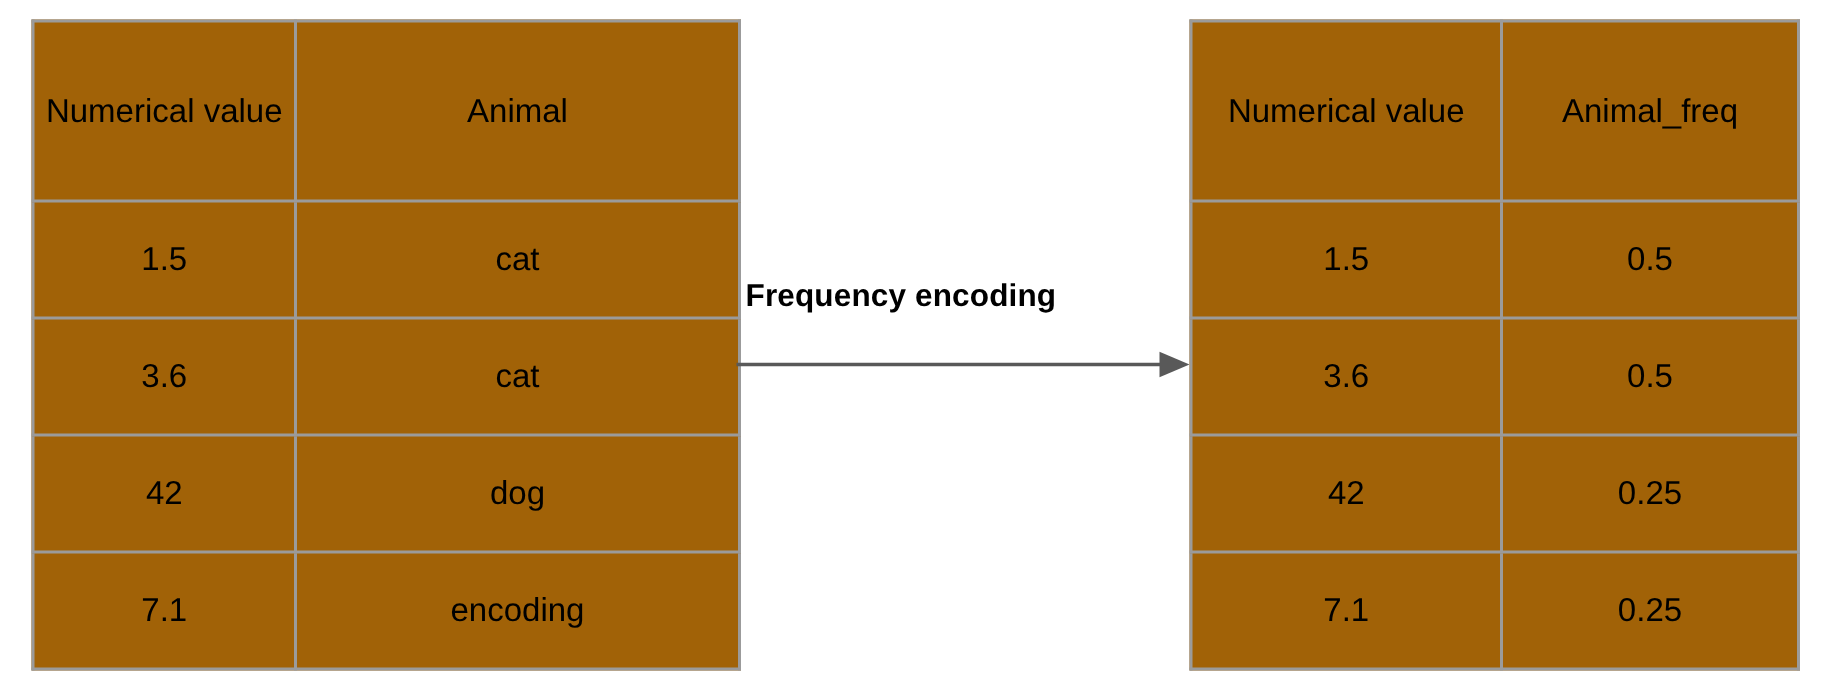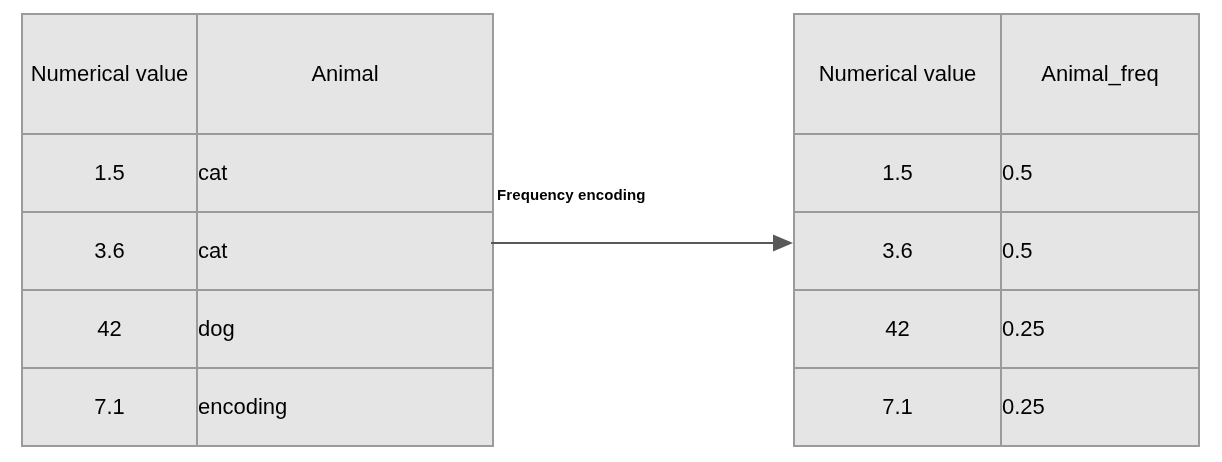--- a/index.html
+++ b/index.html
@@ -19,21 +19,21 @@
   .diagram {
     position: absolute;
     inset: 0;
   }
 
   
   .data-table {
     position: absolute;
     border-collapse: collapse;
     table-layout: fixed;
-    background: #e5e5e5;
+    background: #a16207;
   }
   .data-table td,
   .data-table th {
     border: 2px solid #9b9b9b;
     padding: 0;
     font-weight: normal;
     font-size: 22px;
     line-height: 1.22;
     color: #000000;
     vertical-align: middle;
@@ -43,21 +43,21 @@
     height: 118px;
   }
   .data-table td {
     height: 76px;
     margin-left: 27px;
   }
   .cell-center {
     text-align: center;
   }
   .cell-left {
-    text-align: left;
+    text-align: center;
     padding-left: 16px;
   }
 
   #table-left {
     left: 21px;
     top: 13px;
   }
   #table-left .col-num  { width: 175px; }
   #table-left .col-anim { width: 296px; }
 
@@ -73,21 +73,21 @@
     position: absolute;
     left: 490px;
     top: 186px;
     width: 308px;
     height: 72px;
   }
   .transform-label {
     position: absolute;
     left: 7px;
     top: 0;
-    font-size: 15px;
+    font-size: 21px;
     font-weight: bold;
     letter-spacing: 0.1px;
     white-space: nowrap;
     color: #000000;
   }
   .transform-arrow {
     position: absolute;
     left: 0;
     top: 44px;
     width: 308px;

